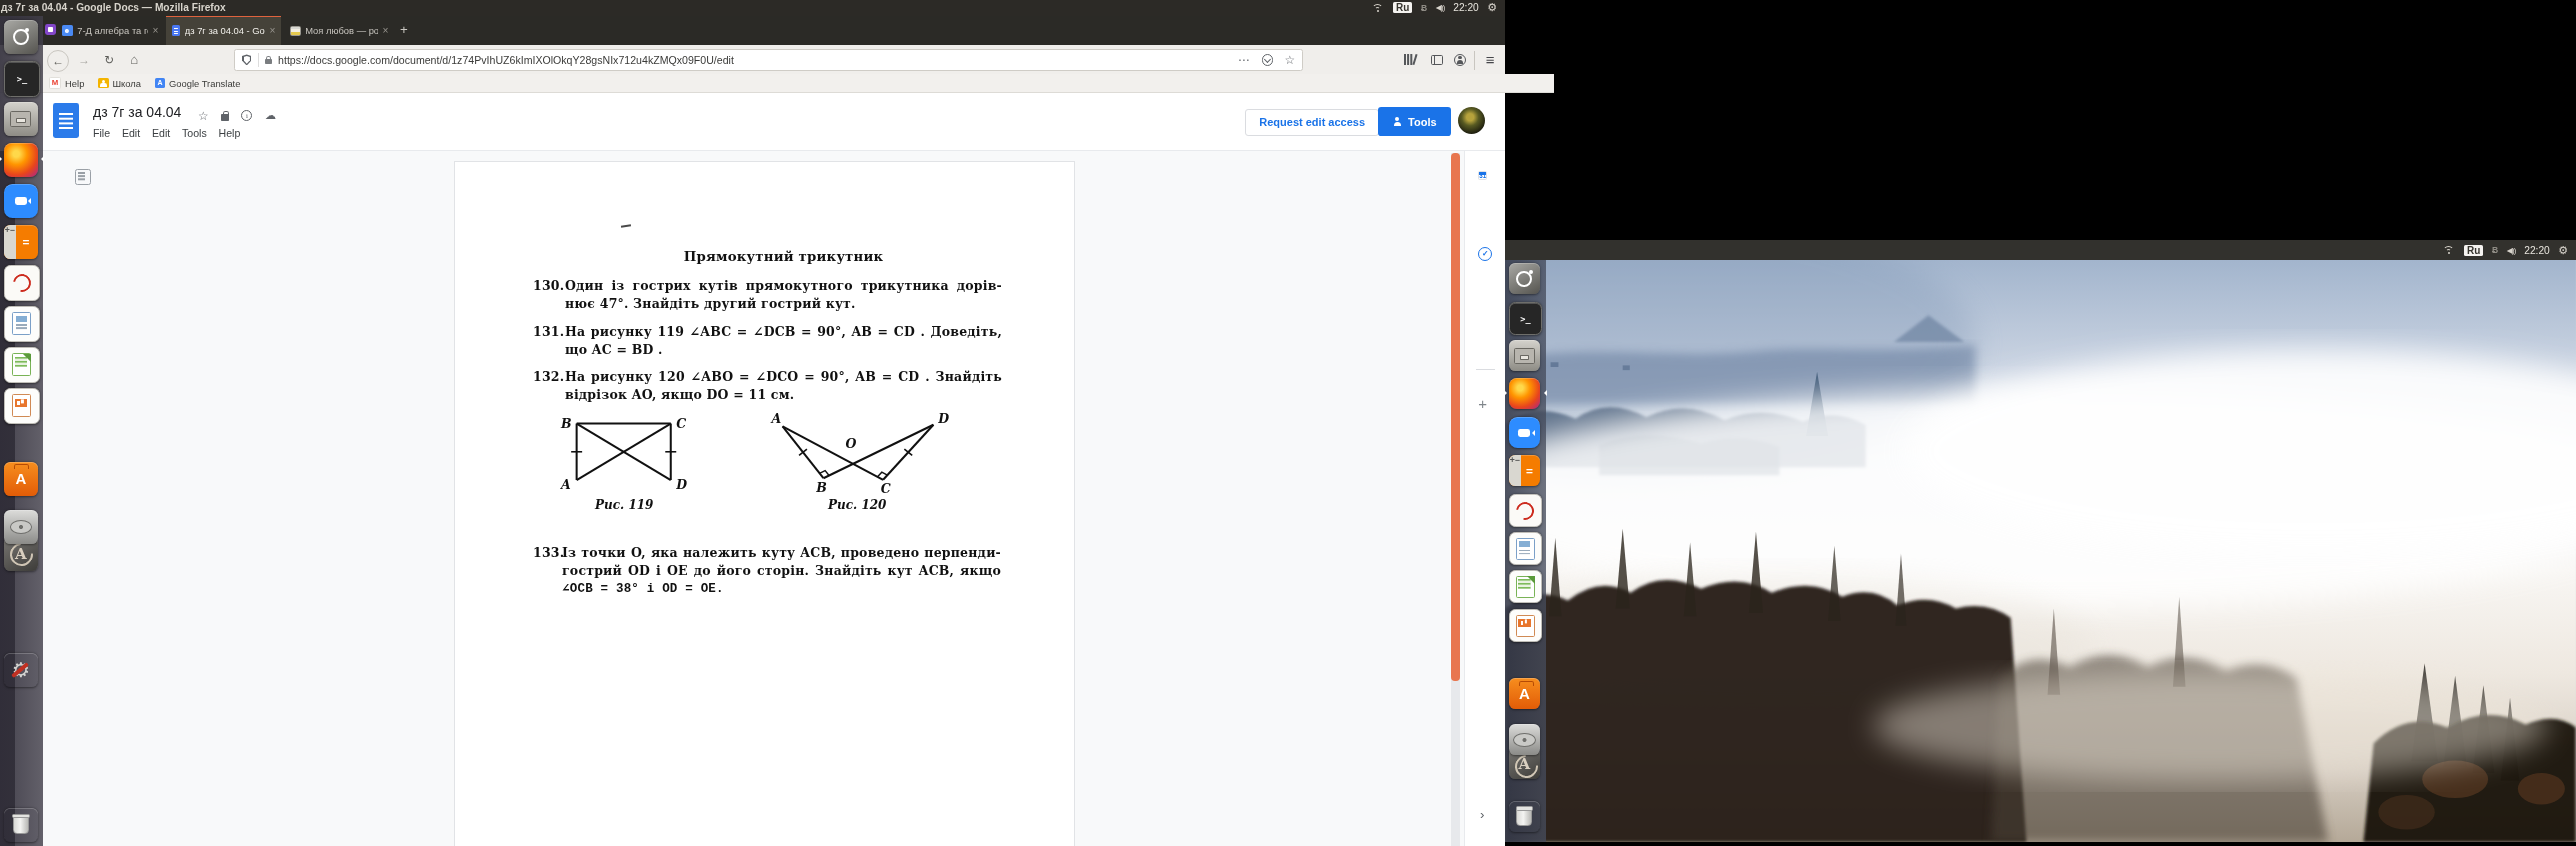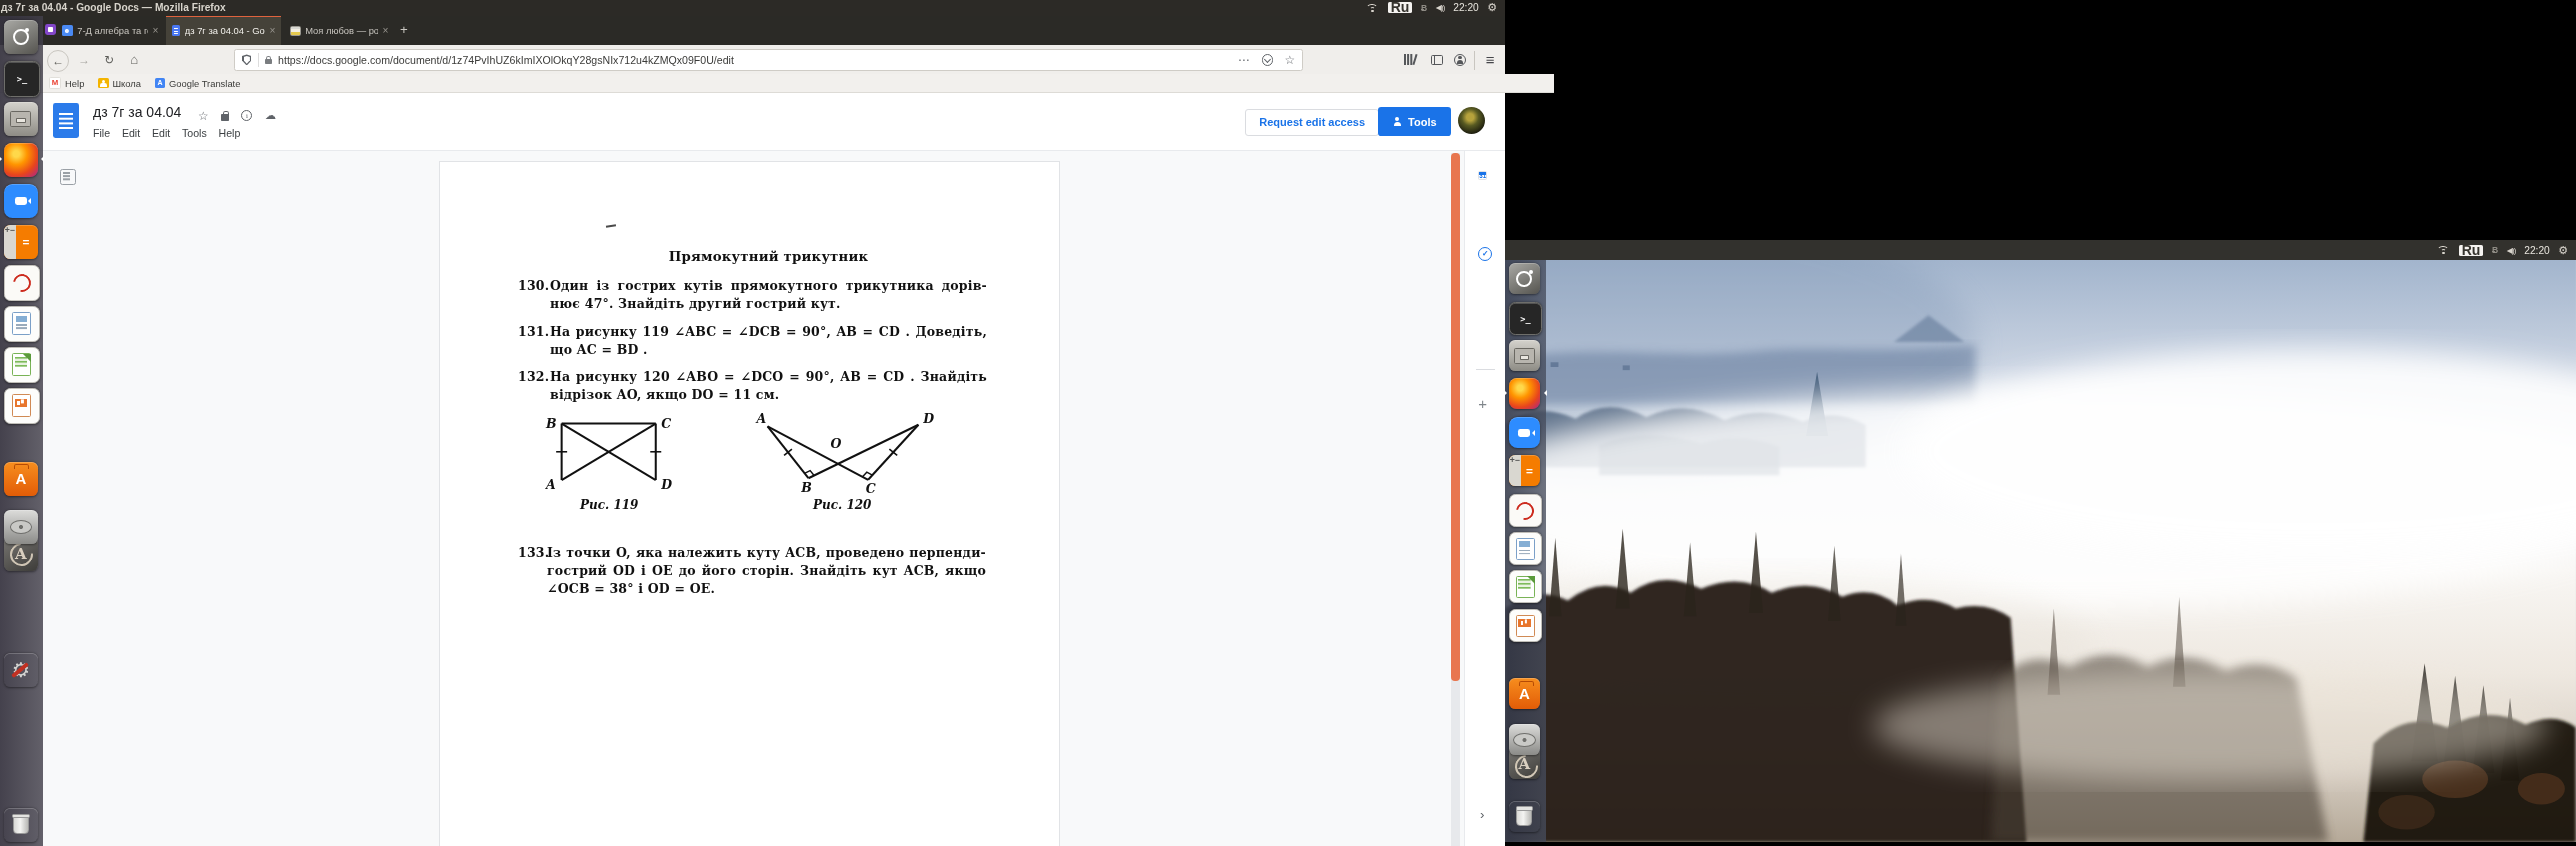--- a/index.html
+++ b/index.html
@@ -8,21 +8,21 @@
   
   .panel1{position:absolute;left:0;top:0;width:1505px;height:15.7px;background:#2c2a26;z-index:60;
           display:flex;align-items:center;color:#d8d4cc;font-size:10.2px;}
   .wtitle{margin-left:1px;font-weight:bold;white-space:nowrap;}
   .tray{margin-left:auto;display:flex;align-items:center;gap:8.6px;padding-right:7.8px;}
   .wifi{width:12.5px;height:10.2px;position:relative;}
   .wifi i{position:absolute;border:1.6px solid transparent;border-top-color:#d8d4cc;border-radius:50%;}
   .wifi .a1{left:0;top:0.8px;width:9.4px;height:9.4px;}
   .wifi .a2{left:3.1px;top:3.9px;width:3.1px;height:3.1px;}
   .wifi .dot{position:absolute;left:4.7px;top:7px;width:2.4px;height:2.4px;background:#d8d4cc;border-radius:50%;}
-  .kbd{background:#f5f3f0;color:#37352f;font-size:14px;font-weight:bold;border-radius:1.6px;padding:0 3.1px;line-height:11px;}
+  .kbd{background:#f5f3f0;color:#37352f;font-size:10px;font-weight:bold;border-radius:1.6px;padding:0 3.1px;line-height:11px;}
   .btico{color:#8f8c85;font-size:8.6px;font-weight:bold;}
   .volico{font-size:7.8px;letter-spacing:-0.8px;color:#d8d4cc;}
   .clock{font-size:10.2px;color:#e8e5de;}
   .gearico{font-size:11px;color:#d8d4cc;}
   
   .tabbar{position:absolute;left:0;top:15.7px;width:1505px;height:29px;background:#2b2a26;z-index:40;}
   .pinicon{position:absolute;left:45px;top:8.6px;width:11px;height:11px;background:#8347c9;border-radius:2.4px;}
   .pinicon:before{content:'';position:absolute;left:3.1px;top:3.1px;width:4.7px;height:4.7px;background:#fff;border-radius:0.8px;}
   .tab{position:absolute;top:1.6px;height:27.4px;display:flex;align-items:center;gap:4.7px;padding:0 5.5px;
        color:#c8c5bf;font-size:9.4px;overflow:hidden;white-space:nowrap;box-sizing:border-box;}
@@ -89,21 +89,21 @@
   .reqbtn{position:absolute;left:1245px;top:15.7px;height:27px;line-height:25px;padding:0 13.3px;border:0.8px solid #dadce0;
           border-radius:3.1px;color:#1a73e8;font-size:11px;font-weight:bold;box-sizing:border-box;}
   .sharebtn{position:absolute;left:1378px;top:14px;width:73px;height:29px;background:#1a73e8;border-radius:3.1px;
             color:#fff;font-size:11px;font-weight:bold;display:flex;align-items:center;justify-content:center;gap:5.5px;}
   .wperson{width:10.2px;height:8.6px;position:relative;}
   .wperson:before{content:'';position:absolute;left:3.1px;top:0;width:3.9px;height:3.9px;background:#fff;border-radius:50%;}
   .wperson:after{content:'';position:absolute;left:1.2px;top:4.7px;width:7.8px;height:3.9px;background:#fff;border-radius:3.9px 3.9px 0 0;}
   .avatar{position:absolute;left:1458px;top:14px;width:27px;height:27px;border-radius:50%;
           background:radial-gradient(circle at 45% 38%,#b6a23c 0 16%,#585a22 38%,#17170d 78%);}
   
-  .docarea{position:absolute;left:0;top:150px;width:1464px;height:697px;background:#f8f9fa;z-index:20;}
+  .docarea{position:absolute;left:15px;top:150px;width:1464px;height:697px;background:#f8f9fa;z-index:20;}
   .outlineico{position:absolute;left:60px;top:19px;width:15.7px;height:15.7px;border:1.6px solid #9aa0a6;border-radius:2.4px;box-sizing:border-box;}
   .outlineico:before{content:'';position:absolute;left:2.4px;top:2.4px;width:7px;height:1.6px;background:#9aa0a6;box-shadow:0 3.1px #9aa0a6,0 6.3px #9aa0a6;}
   .page{position:absolute;left:439px;top:11px;width:621px;height:686px;background:#fff;border:0.8px solid #e1e3e6;box-sizing:border-box;}
   .ptxt{position:absolute;font-family:"DejaVu Serif","DejaVu Sans",serif;font-weight:bold;color:#111;
         font-size:12.5px;line-height:18px;letter-spacing:0.2px;white-space:nowrap;}
   .pjust{width:437px;text-align:justify;text-align-last:justify;white-space:normal;}
   .phead{left:110px;top:86px;width:437px;text-align:center;font-size:13.3px;}
   .pnum{white-space:nowrap;}
   .smudge{position:absolute;left:166px;top:63px;width:10.2px;height:2.4px;background:#4a4a4a;transform:rotate(-8deg);}
   .figcap{position:absolute;font-family:"DejaVu Serif",serif;font-style:italic;font-weight:bold;font-size:12px;color:#111;}
@@ -348,21 +348,21 @@
       <text x="228" y="18">D</text>
       <text x="110" y="50">O</text>
       <text x="73" y="105">B</text>
       <text x="155" y="107">C</text>
     </svg>
     <div class="figcap" style="left:373px;top:336px;">Рис. 120</div>
 
     <span class="ptxt pnum" style="left:78px;top:382px;">133.</span>
     <div class="ptxt pjust" style="left:107px;top:382px;width:439px;">Із точки O, яка належить куту ACB, проведено перпенди-</div>
     <div class="ptxt pjust" style="left:107px;top:400px;width:439px;">гострий OD і OE до його сторін. Знайдіть кут ACB, якщо</div>
-    <div class="ptxt" style="left:107px;top:418px;">∠OCB = 38° і OD = OE.</div>
+    <div class="ptxt" style="left:107px;top:418px;font-family:Liberation Mono, monospace;">∠OCB = 38° і OD = OE.</div>
   </div>
 </div>
 
 <div class="sidepanel">
   <span class="spi ic-cal" style="top:16.5px;">31</span>
   <span class="spi ic-keep" style="top:60px;"></span>
   <span class="spi ic-tasks" style="top:97px;">✓</span>
   <span class="spi ic-cont" style="top:138px;"></span>
   <span class="spi ic-maps" style="top:178px;"></span>
   <span class="spdiv" style="top:219px;"></span>

